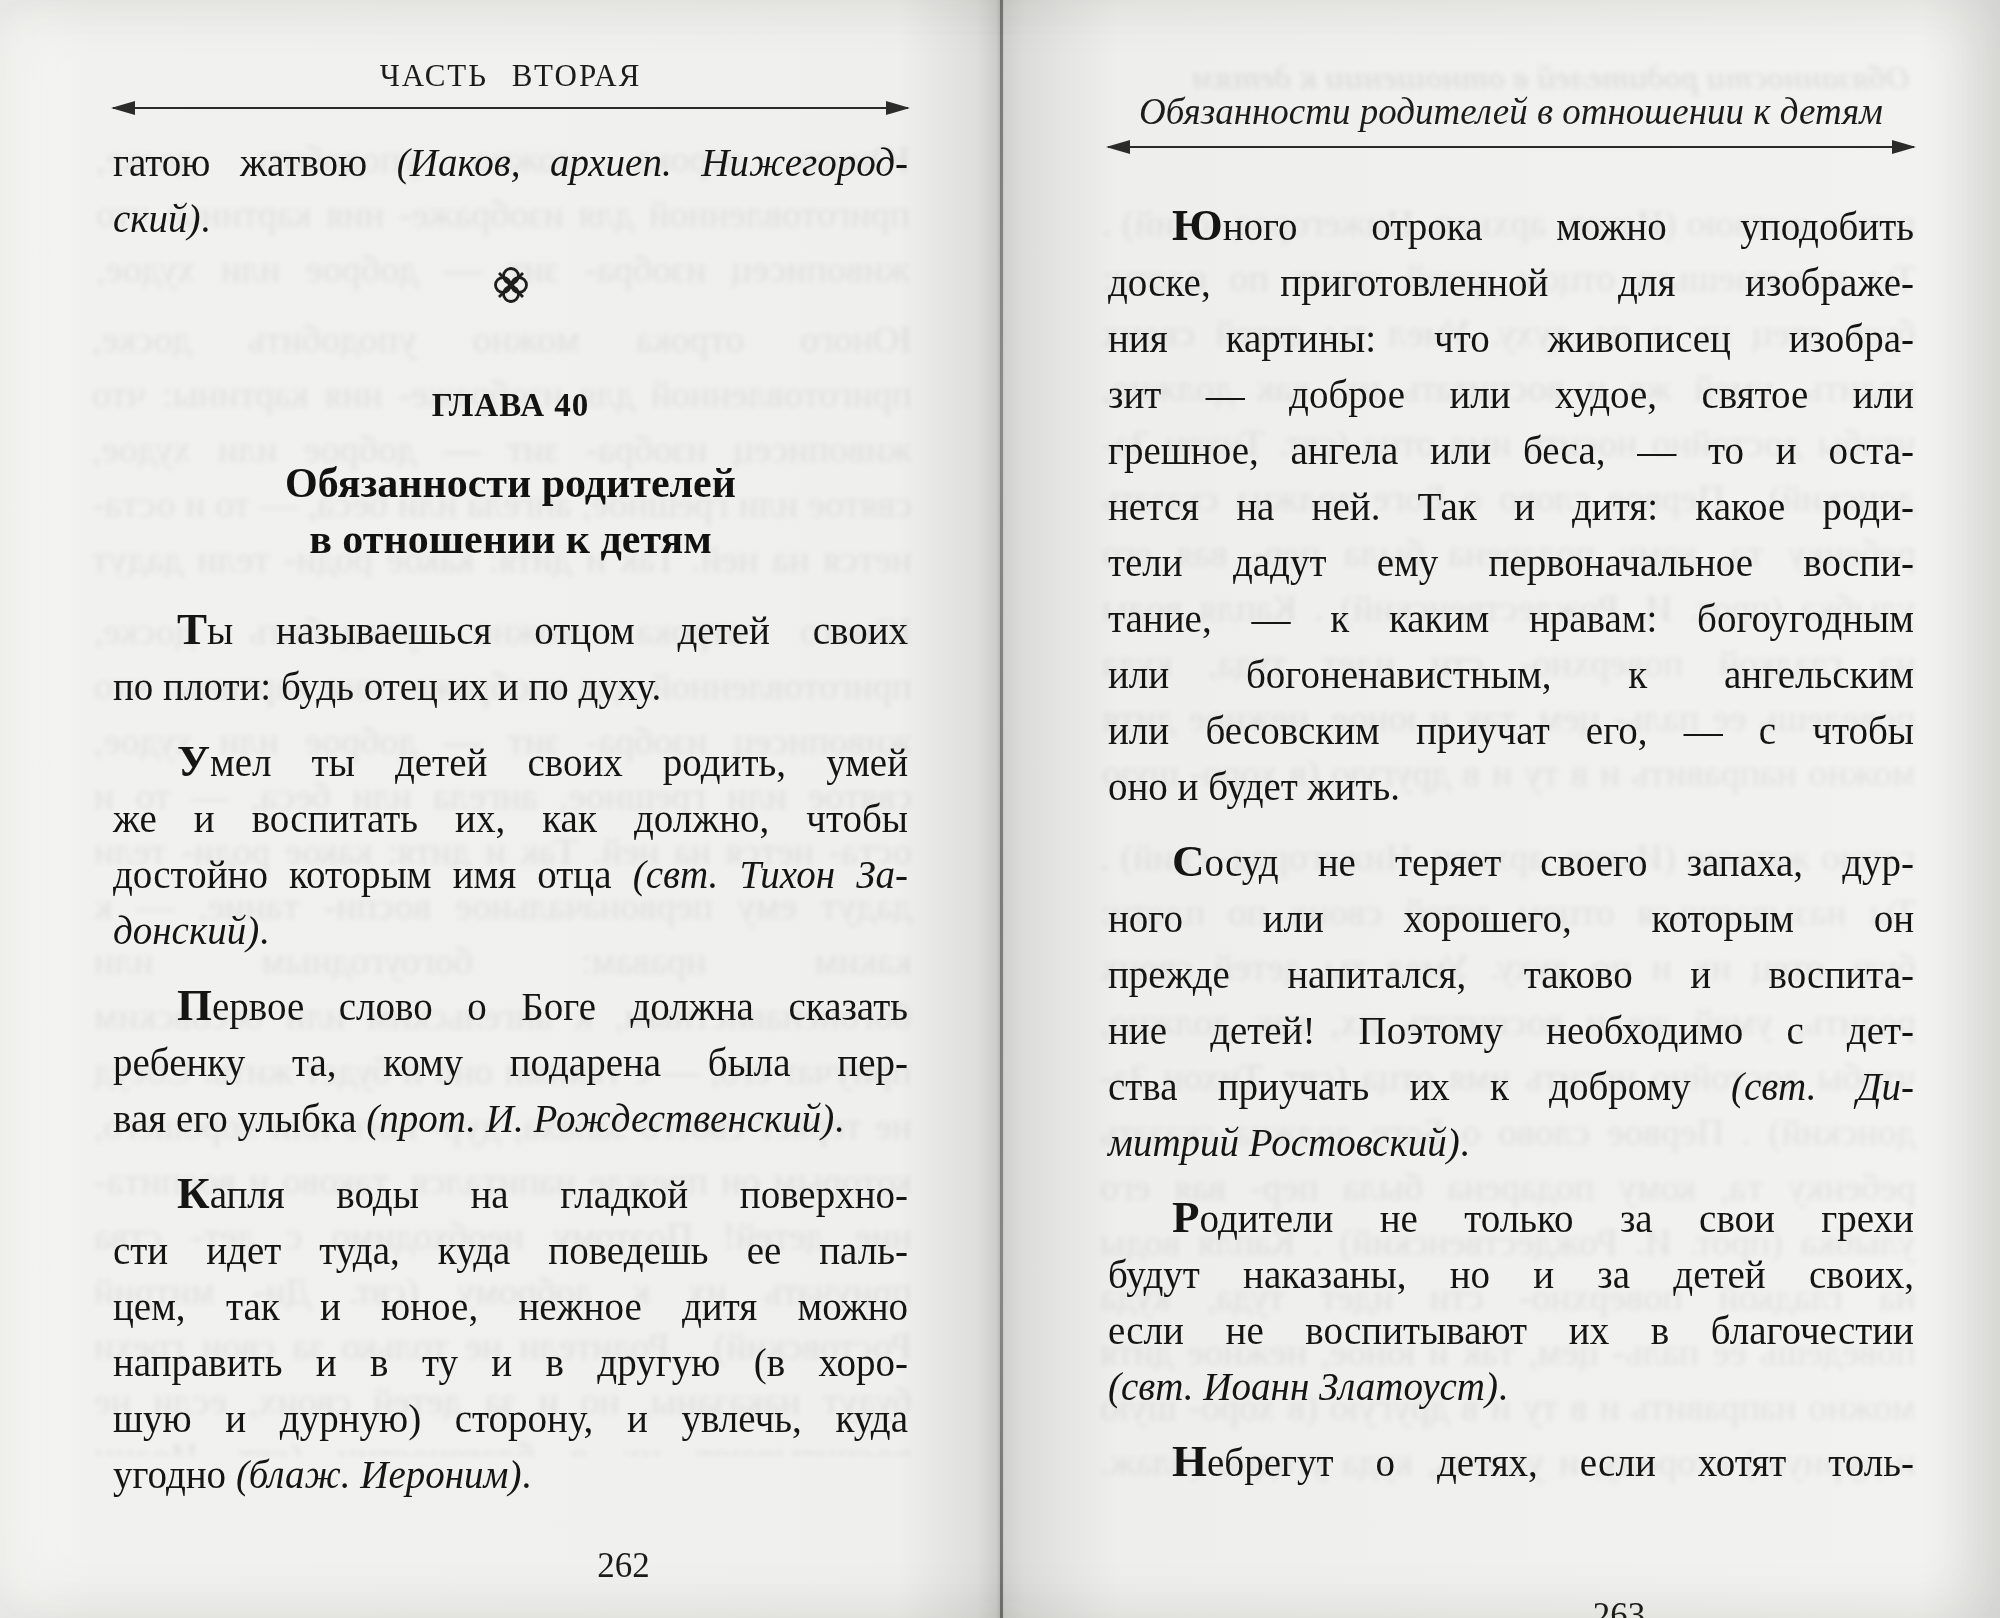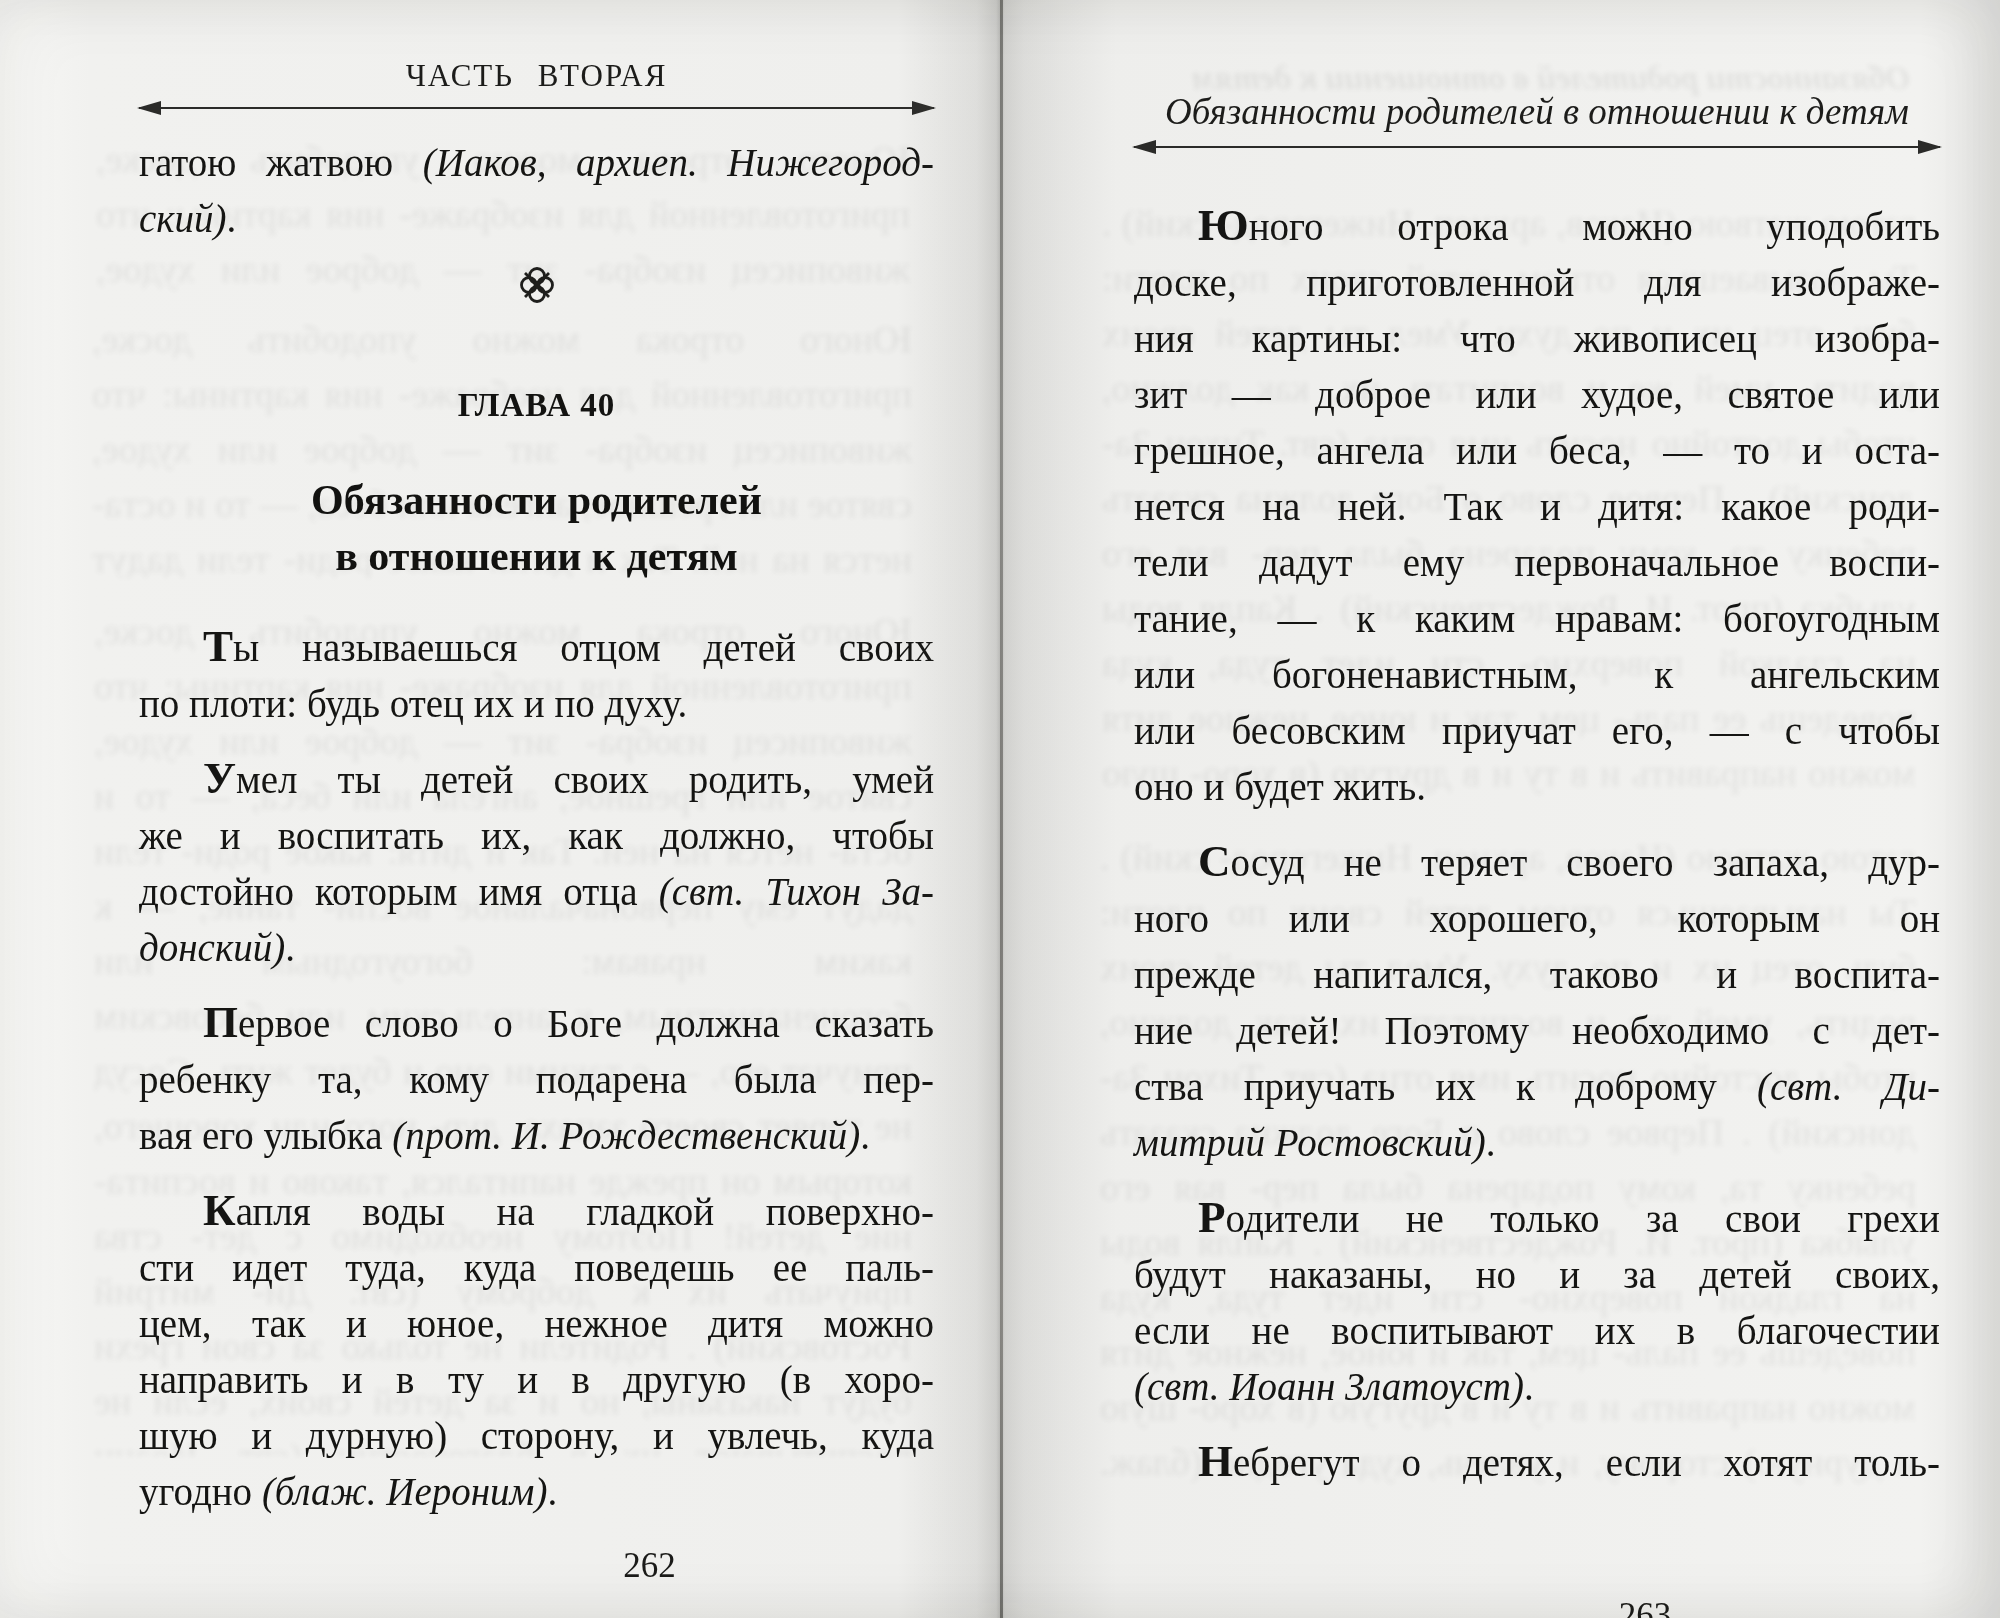--- a/index.html
+++ b/index.html
@@ -10,21 +10,21 @@
     color:#171715;
   }
   .scan{
     position:relative;width:2000px;height:1618px;
     background:linear-gradient(90deg,#f7f7f5 0px,#f1f1ef 90px,#f0f0ee 30%,#efefed 45%,#eeeeec 55%,#f2f2f0 96%,#e6e6e4 100%);
   }
   .scan::after{
     content:"";position:absolute;inset:0;pointer-events:none;
     box-shadow:inset 0 0 70px rgba(40,40,35,.07), inset -20px 0 50px rgba(40,40,35,.05);
   }
-  .page{position:absolute;top:0;height:1618px;padding-left:26px;}
+  .page{position:absolute;top:0;height:1618px;}
   .page.left{left:0;width:1000px;}
   .page.right{left:1000px;width:1000px;}
   .content{position:relative;}
   .page.left  .content{margin-left:113px;width:795px;}
   .page.right .content{margin-left:108px;width:806px;}
 
   .running-head{ text-align:center;color:#1c1c1a; }
   .page.left  .running-head{margin-top:58px;font-size:31px;letter-spacing:2px;word-spacing:14px;}
   .page.right .running-head{margin-top:88px;font-size:37px;font-weight:normal;font-style:italic;line-height:48px;}
 
@@ -46,21 +46,21 @@
   .para-group .para:first-child{margin-top:0;}
 
   .line{text-align:justify;text-align-last:justify;}
   .line.last{text-align-last:left;}
   .para.indent .line.first{text-indent:64px;}
   .ini{font-weight:bold;font-size:45px;}
   .it{font-style:italic;}
 
   .ornament{text-align:center;margin-top:16px;height:44px;}
   .chapter-label{text-align:center;font-weight:bold;font-size:33px;margin-top:70px;letter-spacing:1px;color:#131311;}
-  .chapter-title{text-align:center;font-weight:bold;font-size:42px;line-height:56px;margin-top:39px;color:#121210;}
+  .chapter-title{text-align:center;font-weight:bold;font-size:42px;line-height:56px;margin-top:22px;color:#121210;}
 
   .page-number{position:absolute;left:0;width:100%;text-align:center;font-size:35px;color:#1b1b19;}
   .page.left  .page-number{top:1468px;}
   .page.right .page-number{top:1508px;}
   .page.left  .page-number .pn{margin-left:113px;width:795px;display:inline-block;margin-top:20px;}
   .page.right .page-number .pn{margin-left:108px;width:806px;display:inline-block;}
 
   .ghost{
     position:absolute;transform:scaleX(-1);filter:blur(2.4px);opacity:.082;
     color:#3a3a38;font-size:38px;line-height:55px;text-align:justify;

